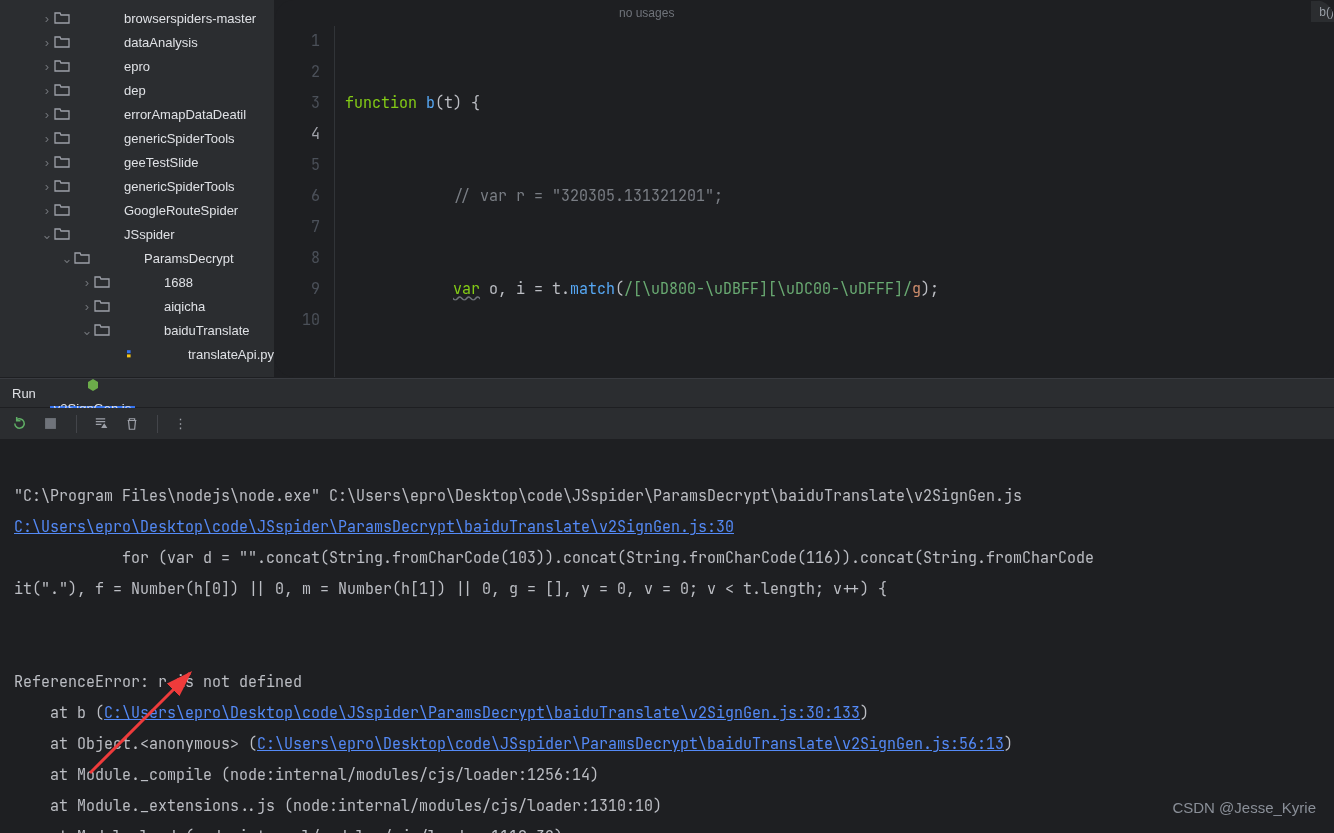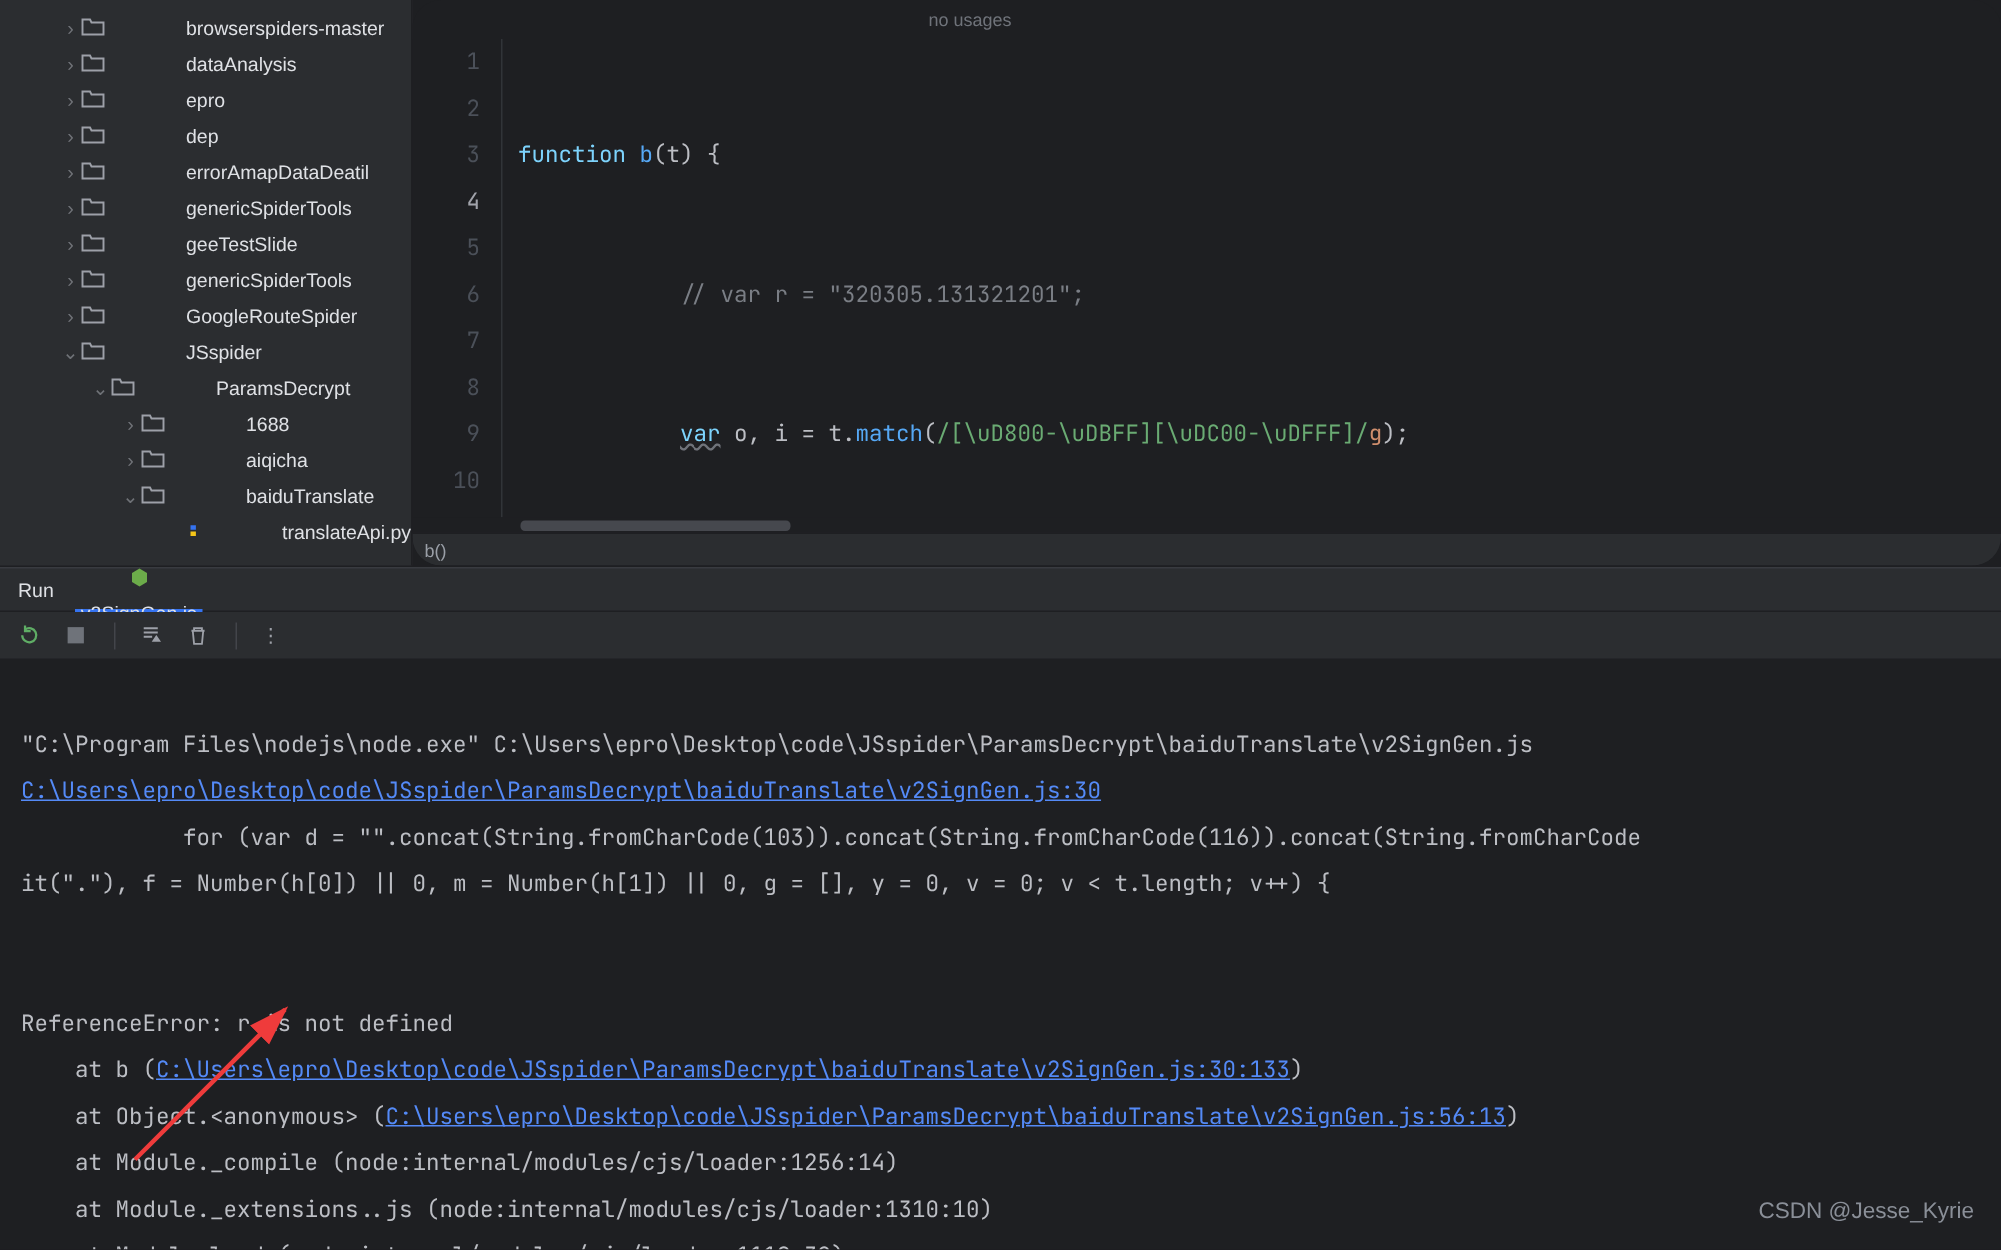--- a/index.html
+++ b/index.html
@@ -39,21 +39,21 @@
   justify-content: center;
   color: #6f7277;
 }
 .tree-icon { width: 16px; margin-right: 6px; display: inline-flex; }
 .tree-label { color: #dfe1e5; padding-left: 48px; }
 
 .editor-pane {
   flex: 1;
   background: #1e1f22;
   display: flex;
-  flex-direction: column;
+  flex-direction: row;
   position: relative;
   overflow: hidden;
   border-radius: 19px;
 }
 .editor-top-hint {
   color: #6f737a;
   font-size: 12px;
   padding: 6px 0 4px 8px;
   position: absolute;
   left: 336px;
@@ -80,21 +80,21 @@
 .gutter-line.active { color: #a1a3ab; }
 .code-area {
   flex: 1;
   padding-left: 10px;
   line-height: 31px;
   white-space: pre;
   overflow-x: hidden;
   position: relative;
 }
 .code-line { height: 31px; }
-.kw { color: #7dd3fc; }
+.kw { color: #84cc16; }
 .fn { color: #56a8f5; }
 .pn { color: #bcbec4; }
 .regex { color: #6aab73; }
 .regfl { color: #cf8e6d; }
 .cm { color: #7a7e85; }
 .wavy { text-decoration: underline wavy #6f737a; }
 
 .breadcrumb-bar {
   height: 22px;
   background: #2b2d30;

